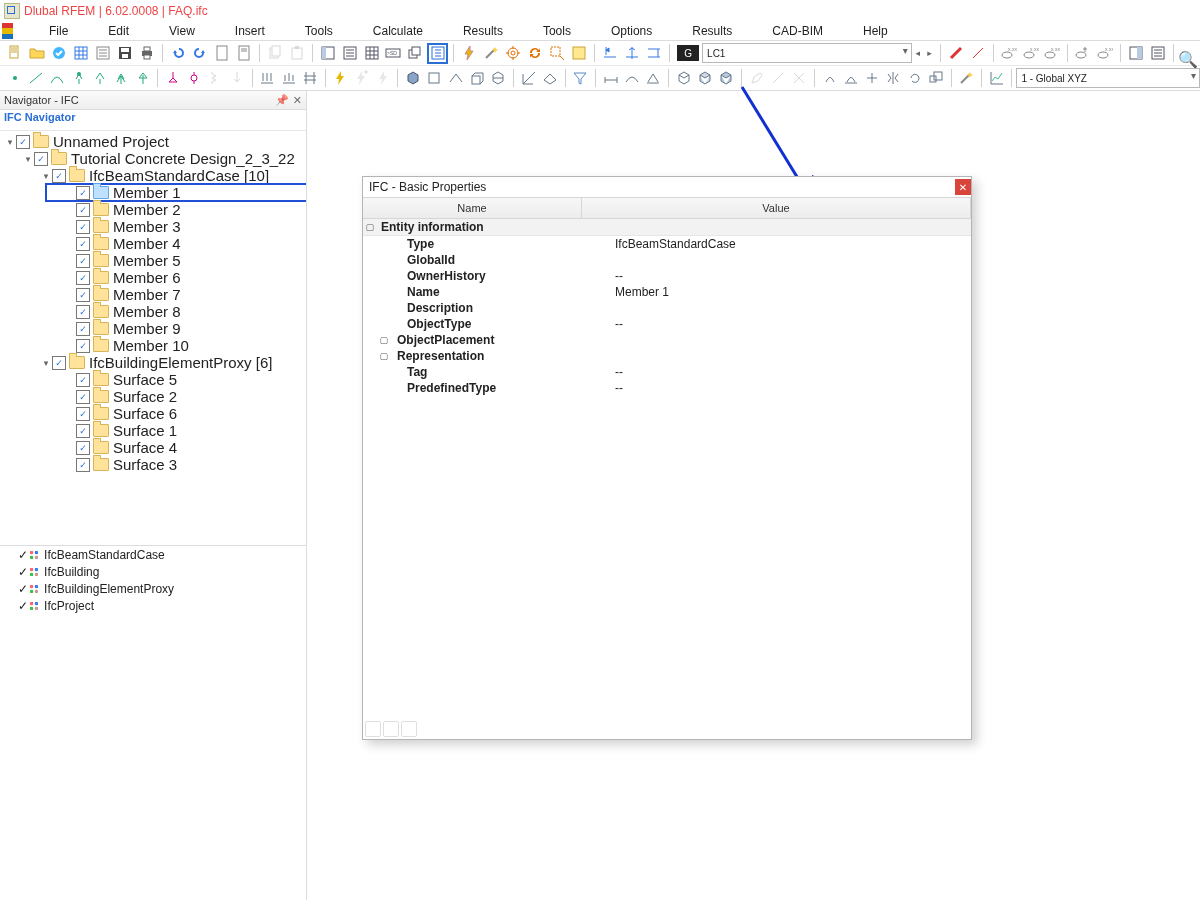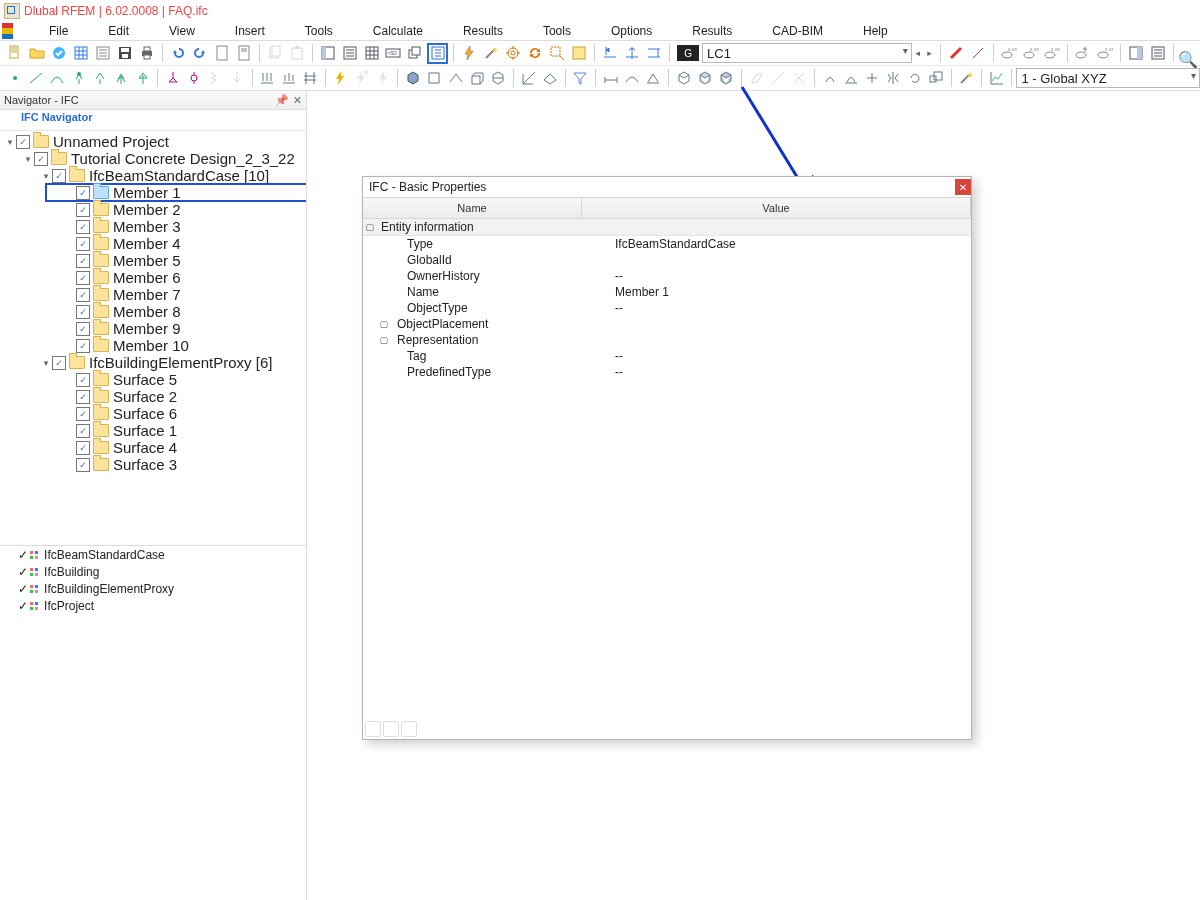--- a/index.html
+++ b/index.html
@@ -26,31 +26,31 @@
 
   
   .toolbars { border-top: 1px solid #dcdcdc; border-bottom: 1px solid #dcdcdc; }
   .toolrow { height: 24px; display: flex; align-items: center; padding-left: 4px; }
   .toolrow + .toolrow { border-top: 1px solid #e9e9e9; }
   .sep { width: 1px; height: 18px; background: #cfcfcf; margin: 0 4px; }
   .btn { width: 18px; height: 18px; margin: 0 1px; border: 1px solid transparent; display:flex; align-items:center; justify-content:center; }
   .btn svg { width: 16px; height: 16px; }
   .btn.active { border: 2px solid #2a6fd6; width:17px; height:17px; }
   .btn.disabled { opacity: .45; }
-  .combo { height: 18px; border: 1px solid #b8b8b8; background:#fff; display:flex; align-items:center; padding: 0 14px 0 4px; font-size: 13px; position:relative; }
+  .combo { height: 18px; border: 1px solid #b8b8b8; background:#fff; display:flex; align-items:center; padding: 0 14px 0 4px; font-size: 10px; position:relative; }
   .combo::after { content:"▾"; position:absolute; right:3px; top:1px; font-size:10px; color:#666; }
   .gbox { width: 22px; height: 16px; background:#222; color:#fff; display:flex; align-items:center; justify-content:center; font-size:10px; margin: 0 3px; }
   .arrowbtn { width: 12px; height: 16px; display:flex; align-items:center; justify-content:center; color:#666; font-size:9px; }
 
   
   .main { display: flex; height: calc(900px - 22px - 18px - 48px); }
   .sidebar { width: 306px; border-right: 1px solid #dcdcdc; display:flex; flex-direction:column; }
   .panel-header { height: 18px; background: linear-gradient(#fbfbfb,#eee); border-bottom: 1px solid #dcdcdc; display:flex; align-items:center; padding: 0 4px; font-size:11px; color:#333; }
   .panel-header .right-icons { margin-left:auto; display:flex; gap:4px; opacity:.7; }
-  .panel-sub { height: 18px; background:#fff; border-bottom:1px solid #e6e6e6; padding:1px 21px; font-size:11px; color:#2a6fd6; font-weight:600; }
+  .panel-sub { height: 18px; background:#fff; border-bottom:1px solid #e6e6e6; padding:1px 4px; font-size:11px; color:#2a6fd6; font-weight:600; }
   .tree { flex: 0 0 auto; height: 412px; overflow:auto; padding-top:2px; border-bottom:1px solid #dcdcdc; }
   .row { height: 17px; display:flex; align-items:center; white-space:nowrap; }
   .row .caret { width: 12px; text-align:center; color:#666; font-size:9px; }
   .row .cb { width:12px; height:12px; border:1px solid #777; display:inline-flex; align-items:center; justify-content:center; margin-right:3px; font-size:9px; background:#fff; color:#2a6fd6; }
   .row .folder { width:14px; height:11px; margin-right:4px; background:#ffe39a; border:1px solid #d8b457; border-radius:1px; position:relative; }
   .row .folder::before { content:""; position:absolute; left:-1px; top:-4px; width:6px; height:3px; background:#ffe39a; border:1px solid #d8b457; border-bottom:none; border-radius:1px 1px 0 0; }
   .row .folder.sel { background:#bfe0ff; border-color:#5fa8e6; }
   .row .folder.sel::before { background:#bfe0ff; border-color:#5fa8e6; }
   .row .label { font-size:15px; color:#222; }
   .row.selected { outline: 2px solid #1f4fd6; outline-offset:-1px; }
@@ -81,21 +81,21 @@
     display:flex; align-items:center; padding:0 0 0 6px; font-size:12px; }
   .titlebar2 .winclose { margin-left:auto; width:16px; height:16px; background:#d9443b; color:#fff; display:flex; align-items:center; justify-content:center; font-size:10px; }
   .propgrid { width:100%; }
   .propgrid .hdr { display:flex; height:20px; background:linear-gradient(#f7f7f7,#ececec); border-bottom:1px solid #d6d6d6; font-size:11px; color:#333; }
   .propgrid .hdr div { display:flex; align-items:center; justify-content:center; border-right:1px solid #d6d6d6; }
   .propgrid .hdr .hname { width: 218px; }
   .propgrid .hdr .hval { flex:1; }
   .prow { display:flex; height:16px; font-size:12px; align-items:center; }
   .prow.cat { background:#f2f2f2; border-bottom:1px solid #e6e6e6; }
   .prow .expander { width:14px; text-align:center; font-size:9px; color:#555; }
-  .prow .pname { width: 204px; padding-left: 4px; }
+  .prow .pname { width: 204px; padding-left: 4px; font-weight: bold; }
   .prow .pval { flex:1; padding-left: 4px; }
   .prow.sub2 .pname { padding-left: 30px; }
   .floatwin .footer { position:absolute; left:2px; bottom:2px; display:flex; gap:2px; }
   .foot-icon { width:14px; height:14px; border:1px solid #dedede; border-radius:2px; }
 
   .magnify { position:absolute; right:2px; top:50px; font-size:16px; color:#333; }
 </style>
 </head>
 <body>
 
@@ -786,20 +786,25 @@
             <span class="pname">OwnerHistory</span>
             <span class="pval">--</span>
           </div>
         <div class="prow sub2">
             <span class="expander"></span>
             <span class="pname">Name</span>
             <span class="pval">Member 1</span>
           </div>
         <div class="prow sub2">
             <span class="expander"></span>
+            <span class="pname">Description</span>
+            <span class="pval"></span>
+          </div>
+        <div class="prow sub2">
+            <span class="expander"></span>
             <span class="pname">ObjectType</span>
             <span class="pval">--</span>
           </div>
         <div class="prow sub2">
             <span class="expander" style="padding-left:14px">▢</span>
             <span class="pname" style="padding-left:6px">ObjectPlacement</span>
             <span class="pval"></span>
           </div>
         <div class="prow sub2">
             <span class="expander" style="padding-left:14px">▢</span>

